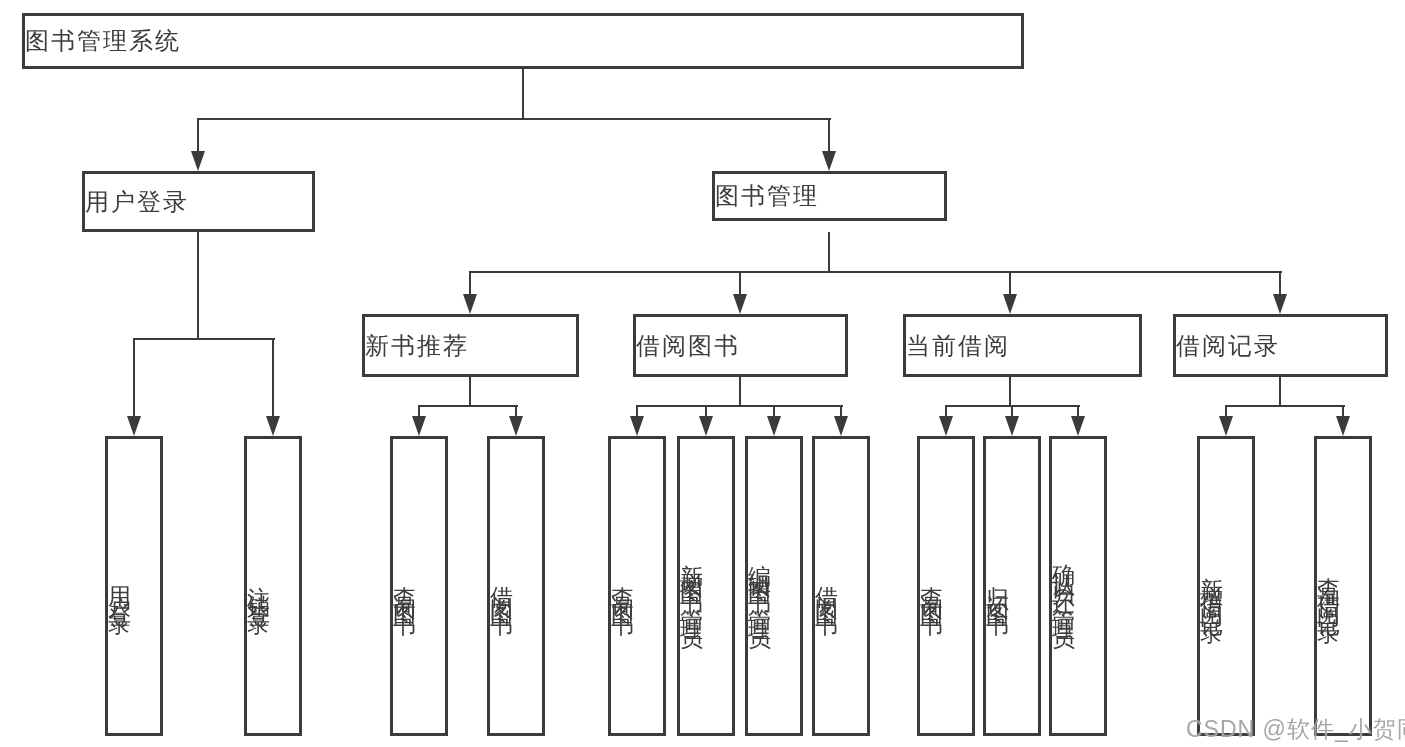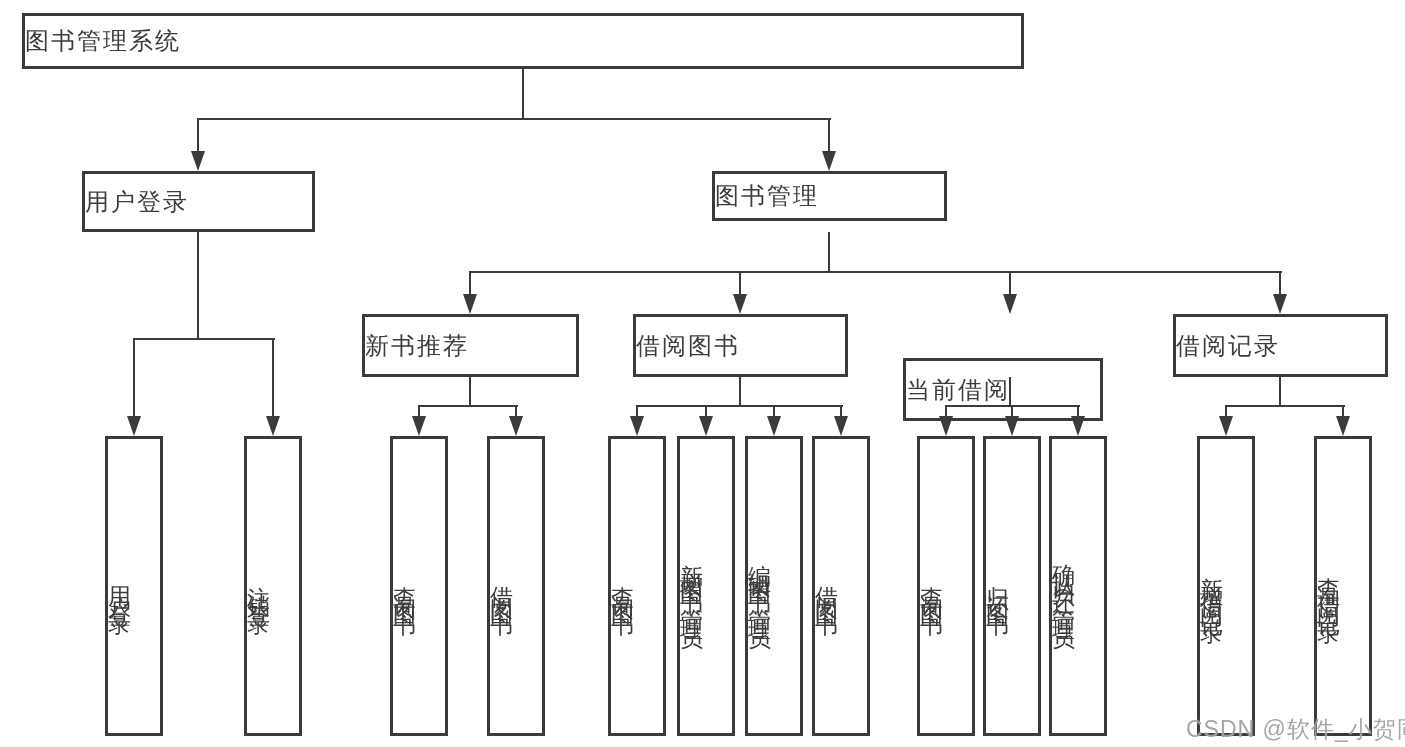--- a/index.html
+++ b/index.html
@@ -48,21 +48,21 @@
 </div>
 
 <div class="box" style="left:362px;top:314px;width:217px;height:63px;">
   <span class="h-label">新书推荐</span>
 </div>
 
 <div class="box" style="left:633px;top:314px;width:215px;height:63px;">
   <span class="h-label">借阅图书</span>
 </div>
 
-<div class="box" style="left:903px;top:314px;width:200px;height:63px;margin-top:44px;">
+<div class="box" style="left:903px;top:314px;width:239px;height:63px;">
   <span class="h-label">当前借阅</span>
 </div>
 
 <div class="box" style="left:1173px;top:314px;width:215px;height:63px;">
   <span class="h-label">借阅记录</span>
 </div>
 
 <div class="box" style="left:105px;top:436px;width:58px;height:300px;">
   <span class="v-label">用户登录</span>
 </div>

